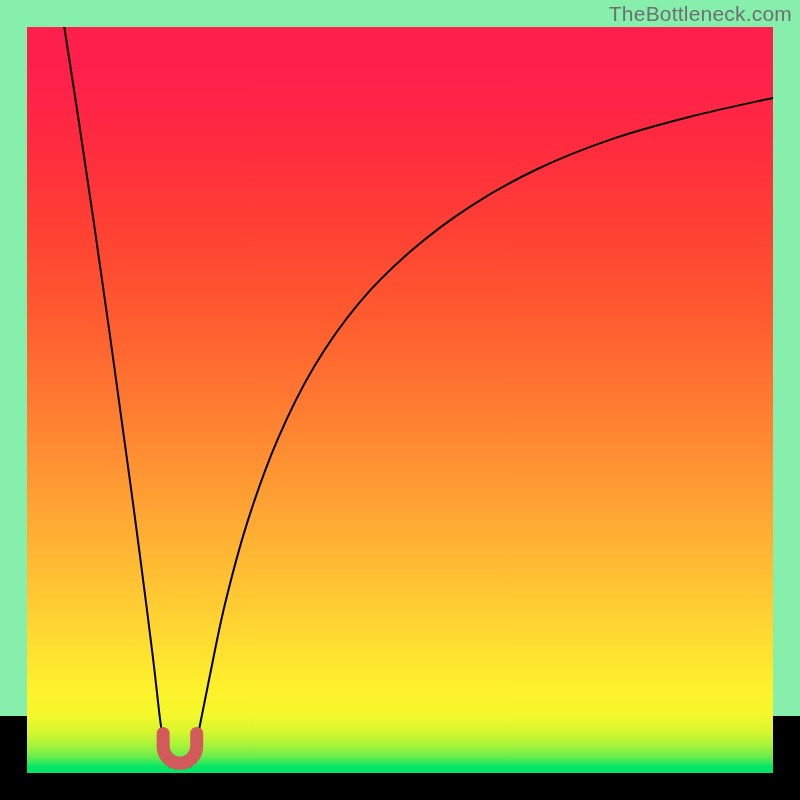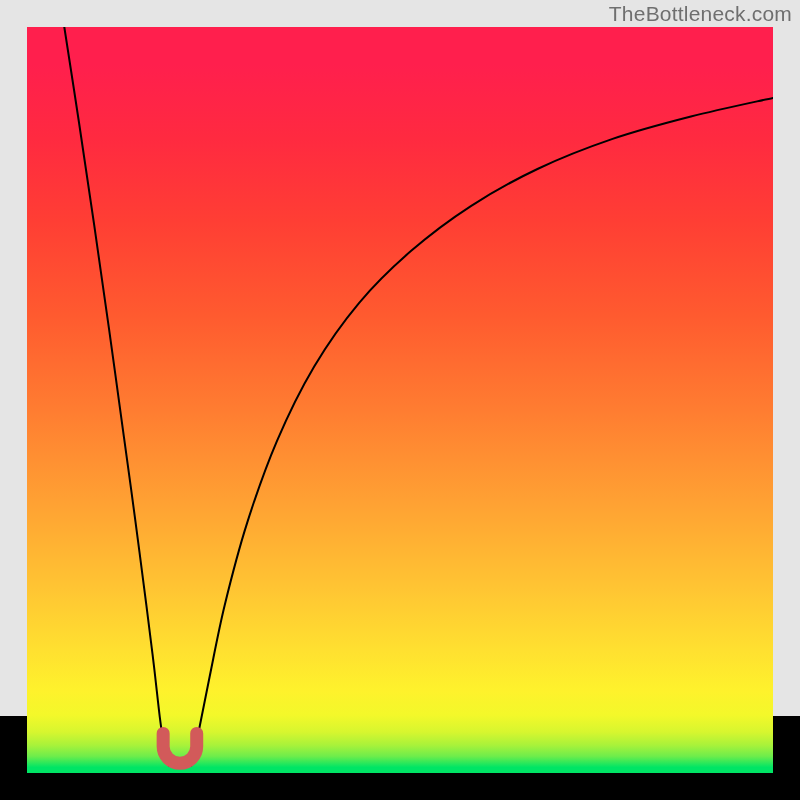--- a/index.html
+++ b/index.html
@@ -8,21 +8,21 @@
     width: 800px;
     height: 800px;
     overflow: hidden;
     background: #000;
     font-family: Arial, Helvetica, sans-serif;
   }
   .frame {
     position: absolute;
     left: 0; top: 0;
     width: 800px; height: 716px;
-    background: #e5e5e5;
+    background: #86efac;
   }
   .plot {
     position: absolute;
     left: 27px;
     top: 27px;
     width: 746px;
     height: 746px;
     overflow: hidden;
   }
   .watermark {

